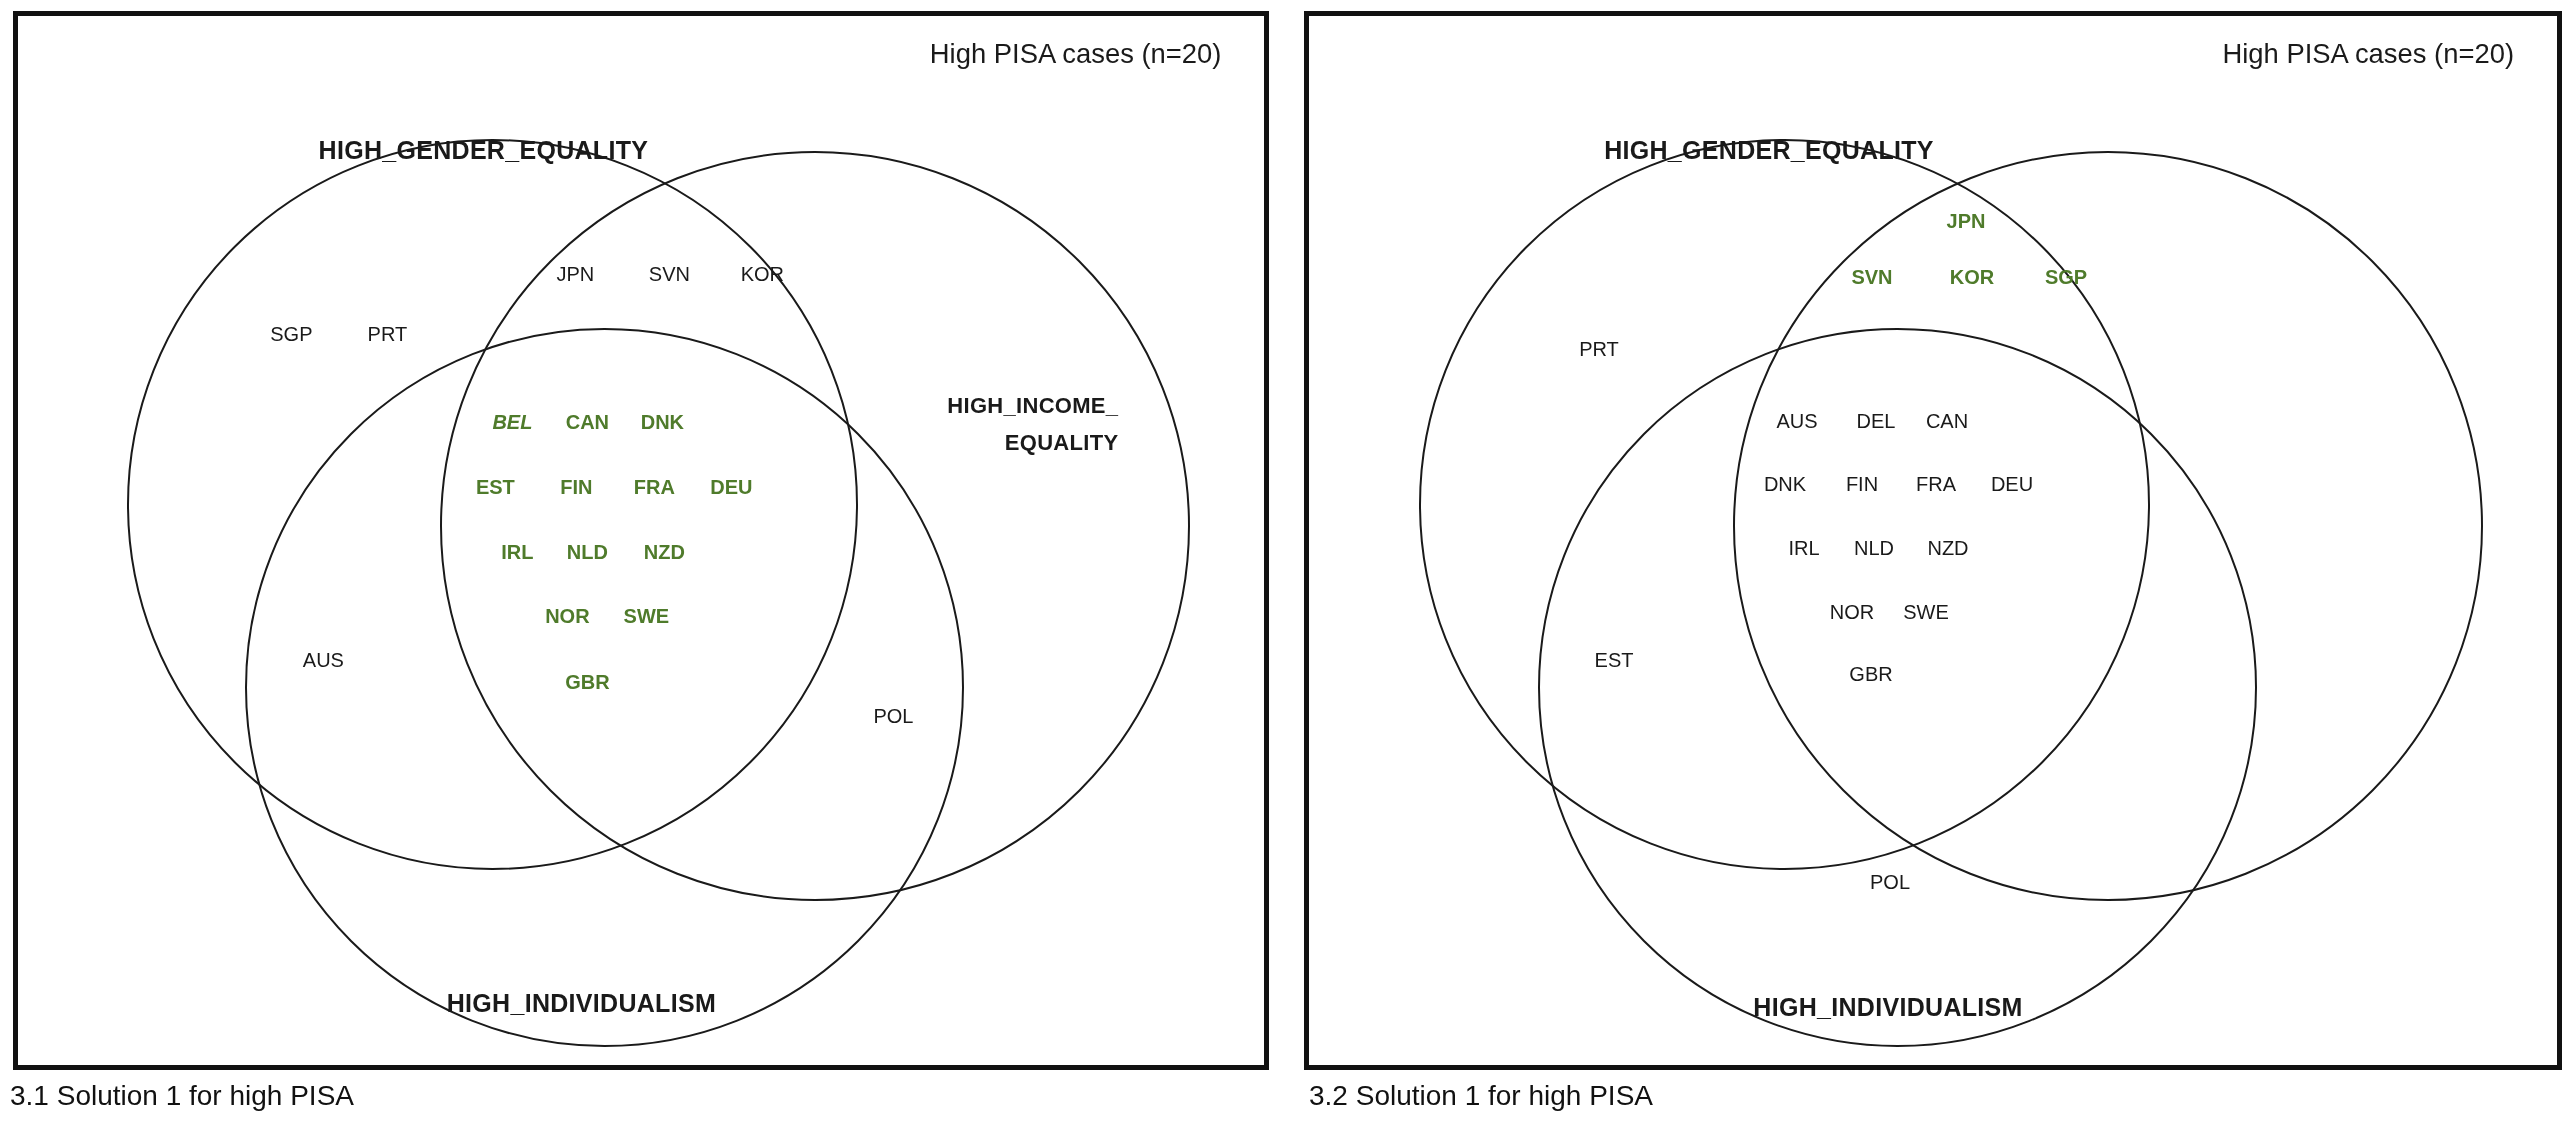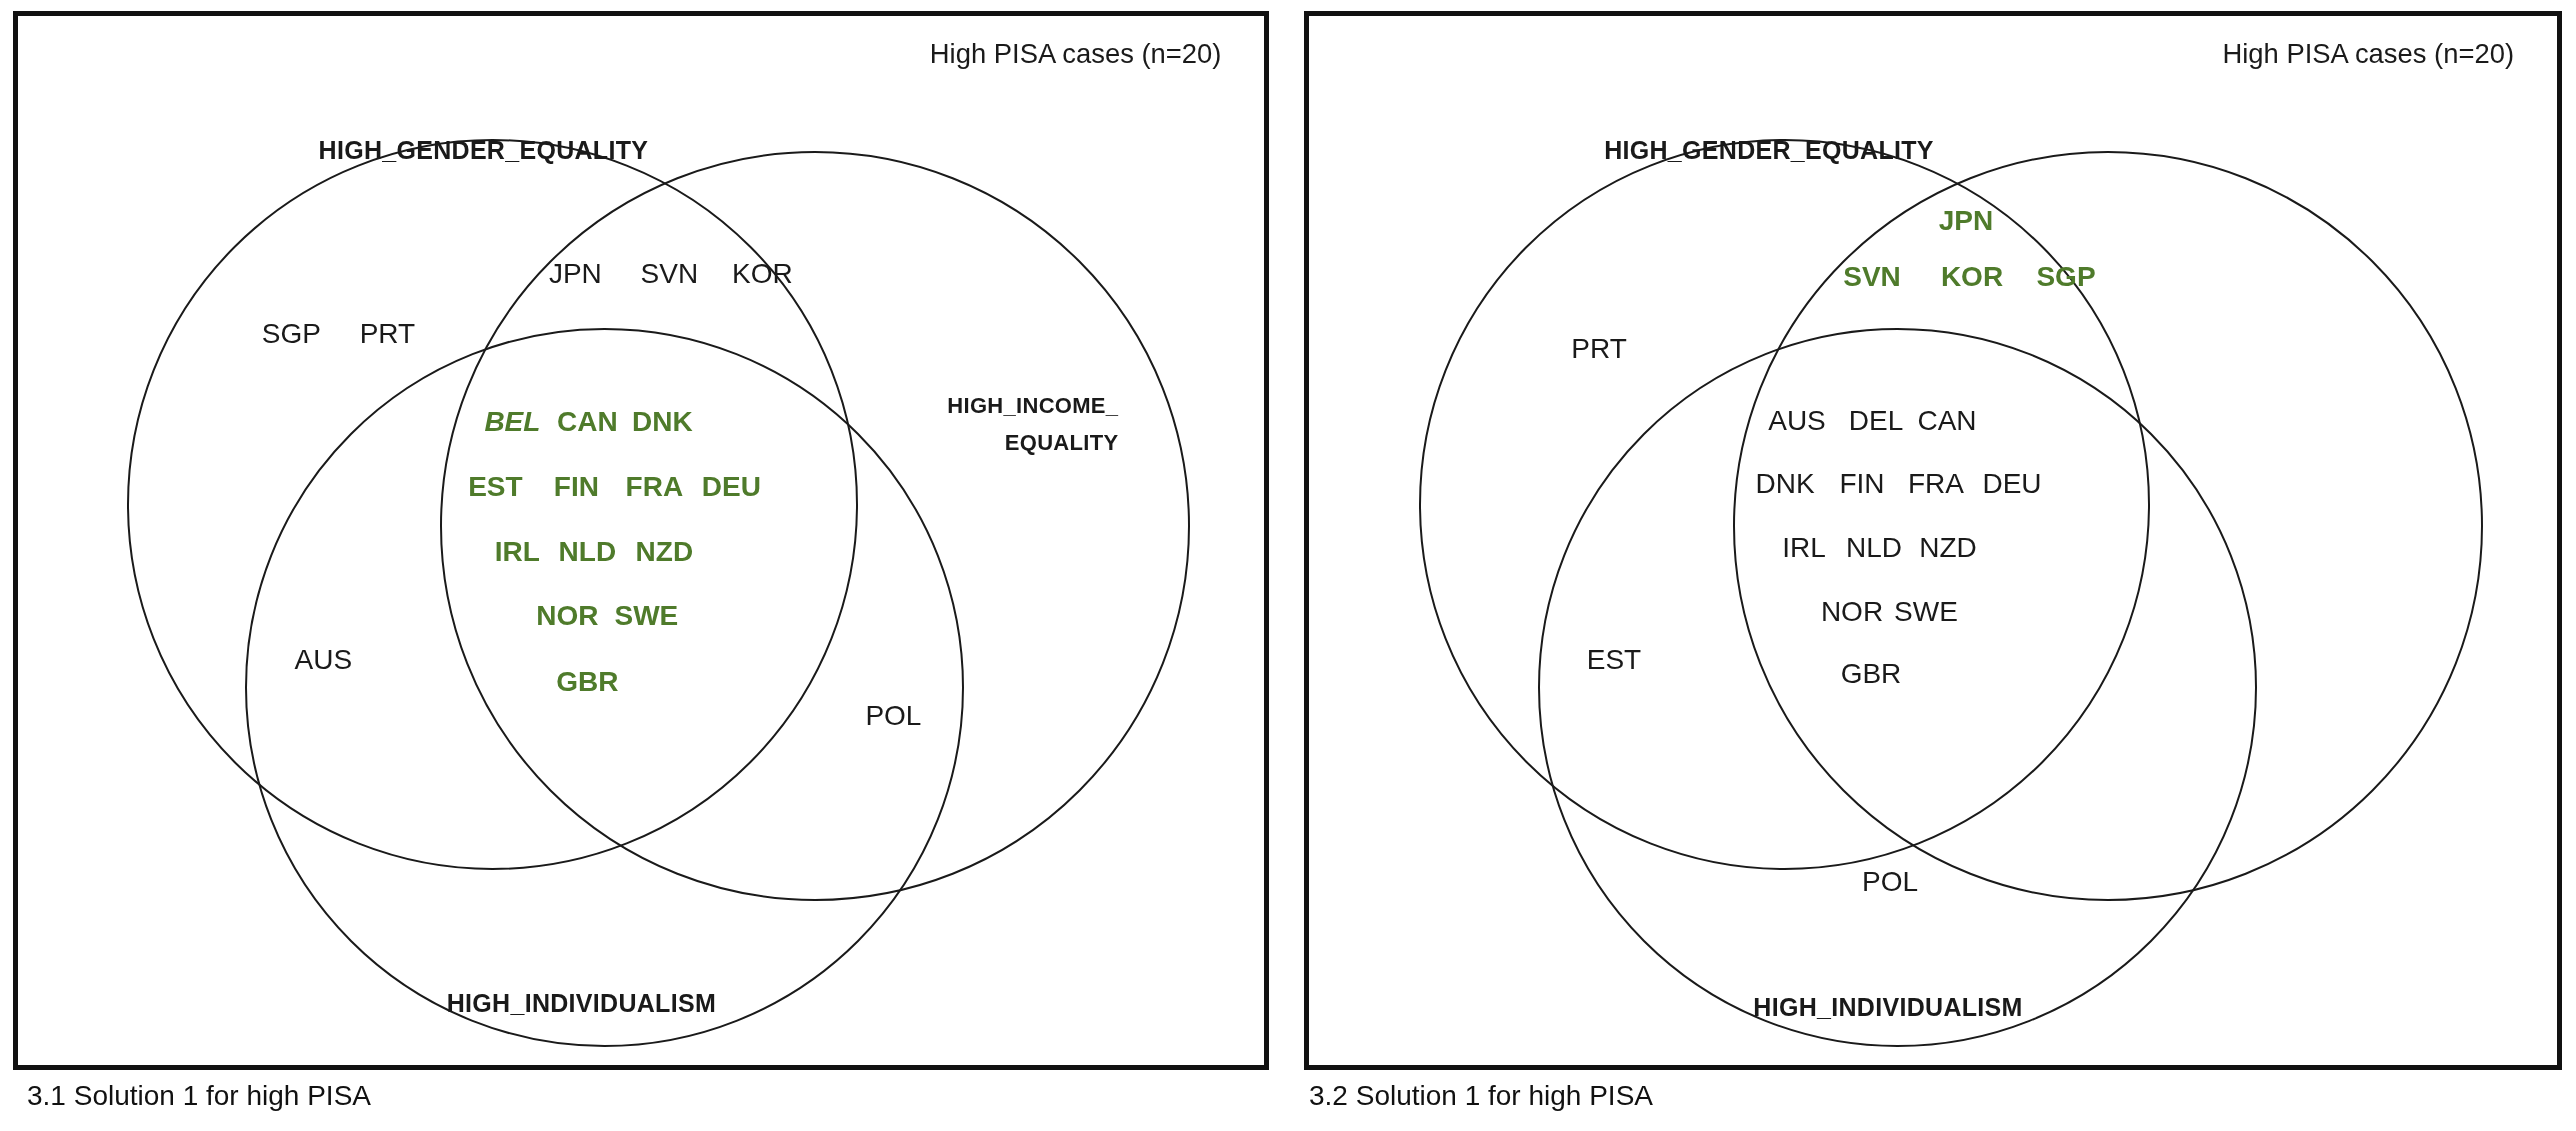--- a/index.html
+++ b/index.html
@@ -28,21 +28,21 @@
     color:var(--ink); white-space:nowrap; text-align:center;
   }
   .clabel-block {
     position:absolute; font-size:22px; font-weight:700; letter-spacing:0.3px;
     color:var(--ink); white-space:nowrap; line-height:37px;
   }
   .clabel-block.right-align { text-align:right; }
   .clabel-block.center-align { transform:translateX(-50%); text-align:center; line-height:35px; }
   .code {
     position:absolute; transform:translate(-50%,-50%);
-    font-size:28px; color:var(--ink); white-space:nowrap;
+    font-size:20px; color:var(--ink); white-space:nowrap;
   }
   .code.green { color:var(--green); font-weight:700; }
   .caption {
     position:absolute; font-size:28px; color:#111111; white-space:nowrap;
   }
 </style>
 </head>
 <body>
 
 <div class="panel" style="left:13.4px; top:11px; width:1256px; height:1059px;">
@@ -81,21 +81,21 @@
   <span class="code green" style="left:646px; top:536px;">NZD</span>
   <span class="code green" style="left:549px;  top:600px;">NOR</span>
   <span class="code green" style="left:628px; top:600px;">SWE</span>
   <span class="code green" style="left:569px;  top:666px;">GBR</span>
 
   <span class="code" style="left:305px; top:644px;">AUS</span>
 
   <span class="code" style="left:875px; top:700px;">POL</span>
 </div>
 
-<div class="caption" style="left:27px; top:1080px;">3.1 Solution 1 for high PISA</div>
+<div class="caption" style="left:10px; top:1080px;">3.1 Solution 1 for high PISA</div>
 
 <div class="panel" style="left:1304px; top:11px; width:1258px; height:1059px;">
 
   <div class="hdr">High PISA cases (n=20)</div>
 
   <div class="circle" style="left:110px; top:123px; width:731px; height:731px;"></div>
   <div class="circle" style="left:424px; top:135px; width:750px; height:750px;"></div>
   <div class="circle" style="left:229px; top:312px; width:719px; height:719px;"></div>
 
   <div class="clabel" style="left:460px; top:134px;">HIGH_GENDER_EQUALITY</div>

